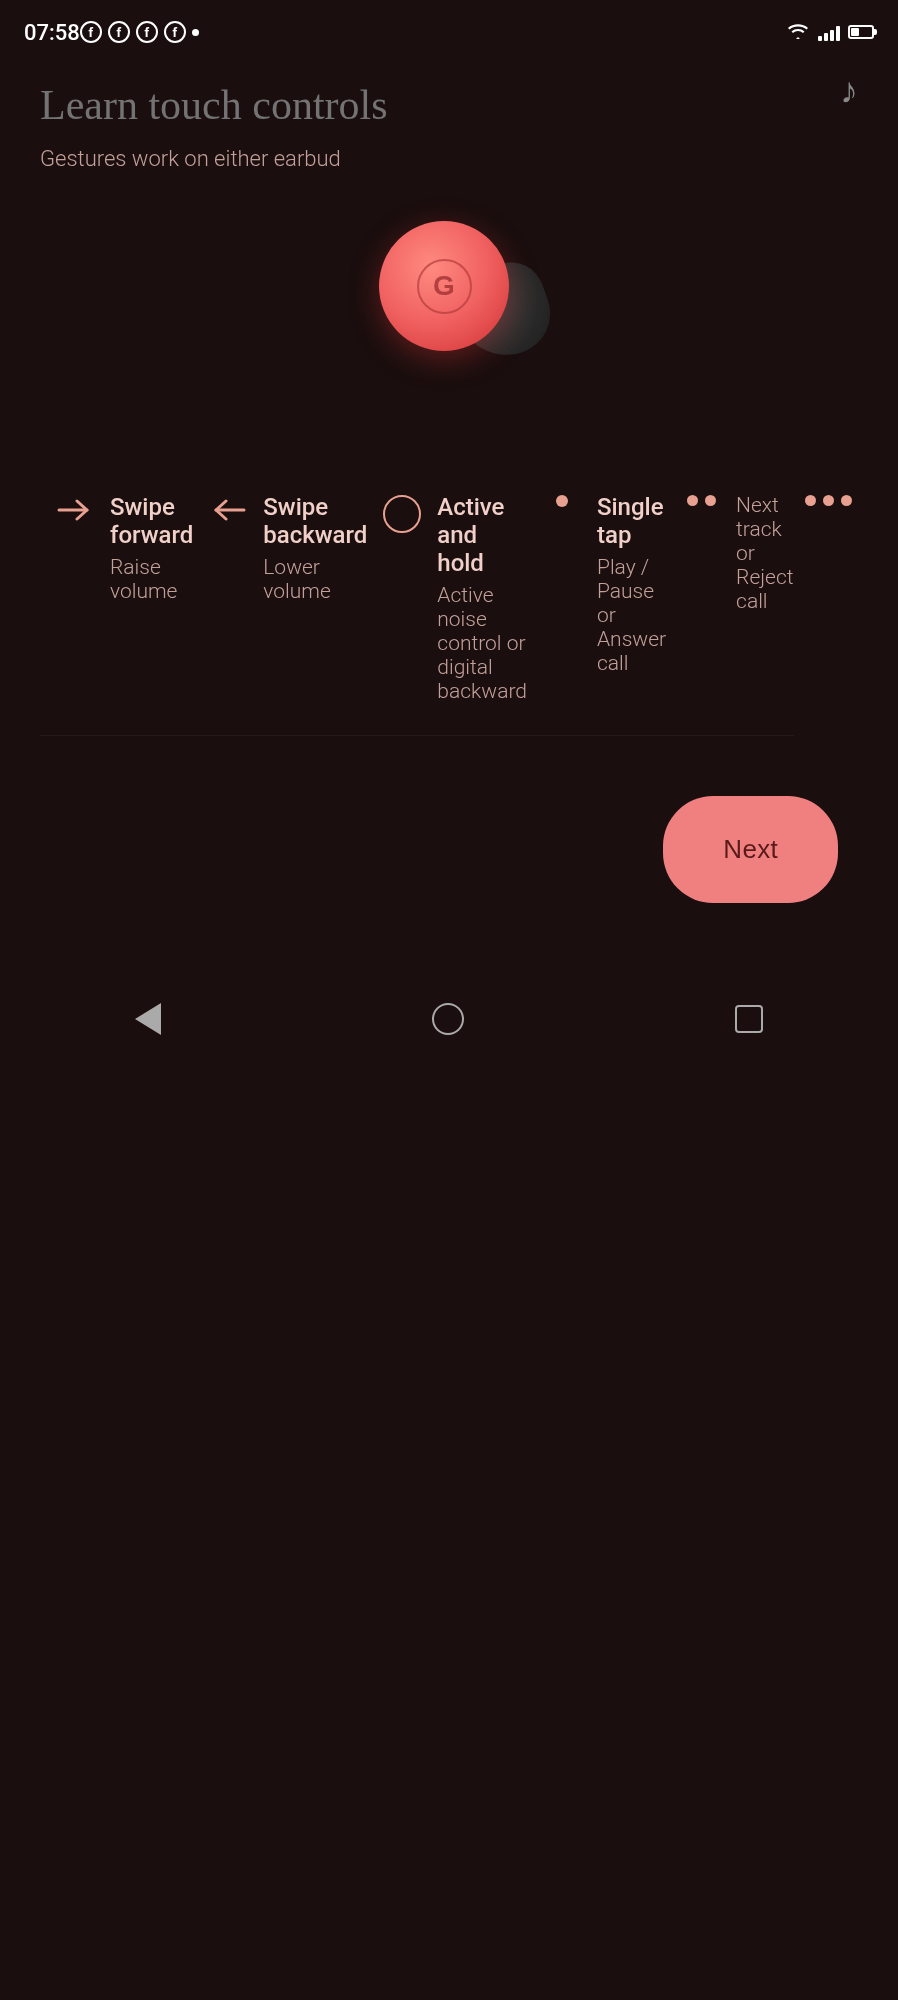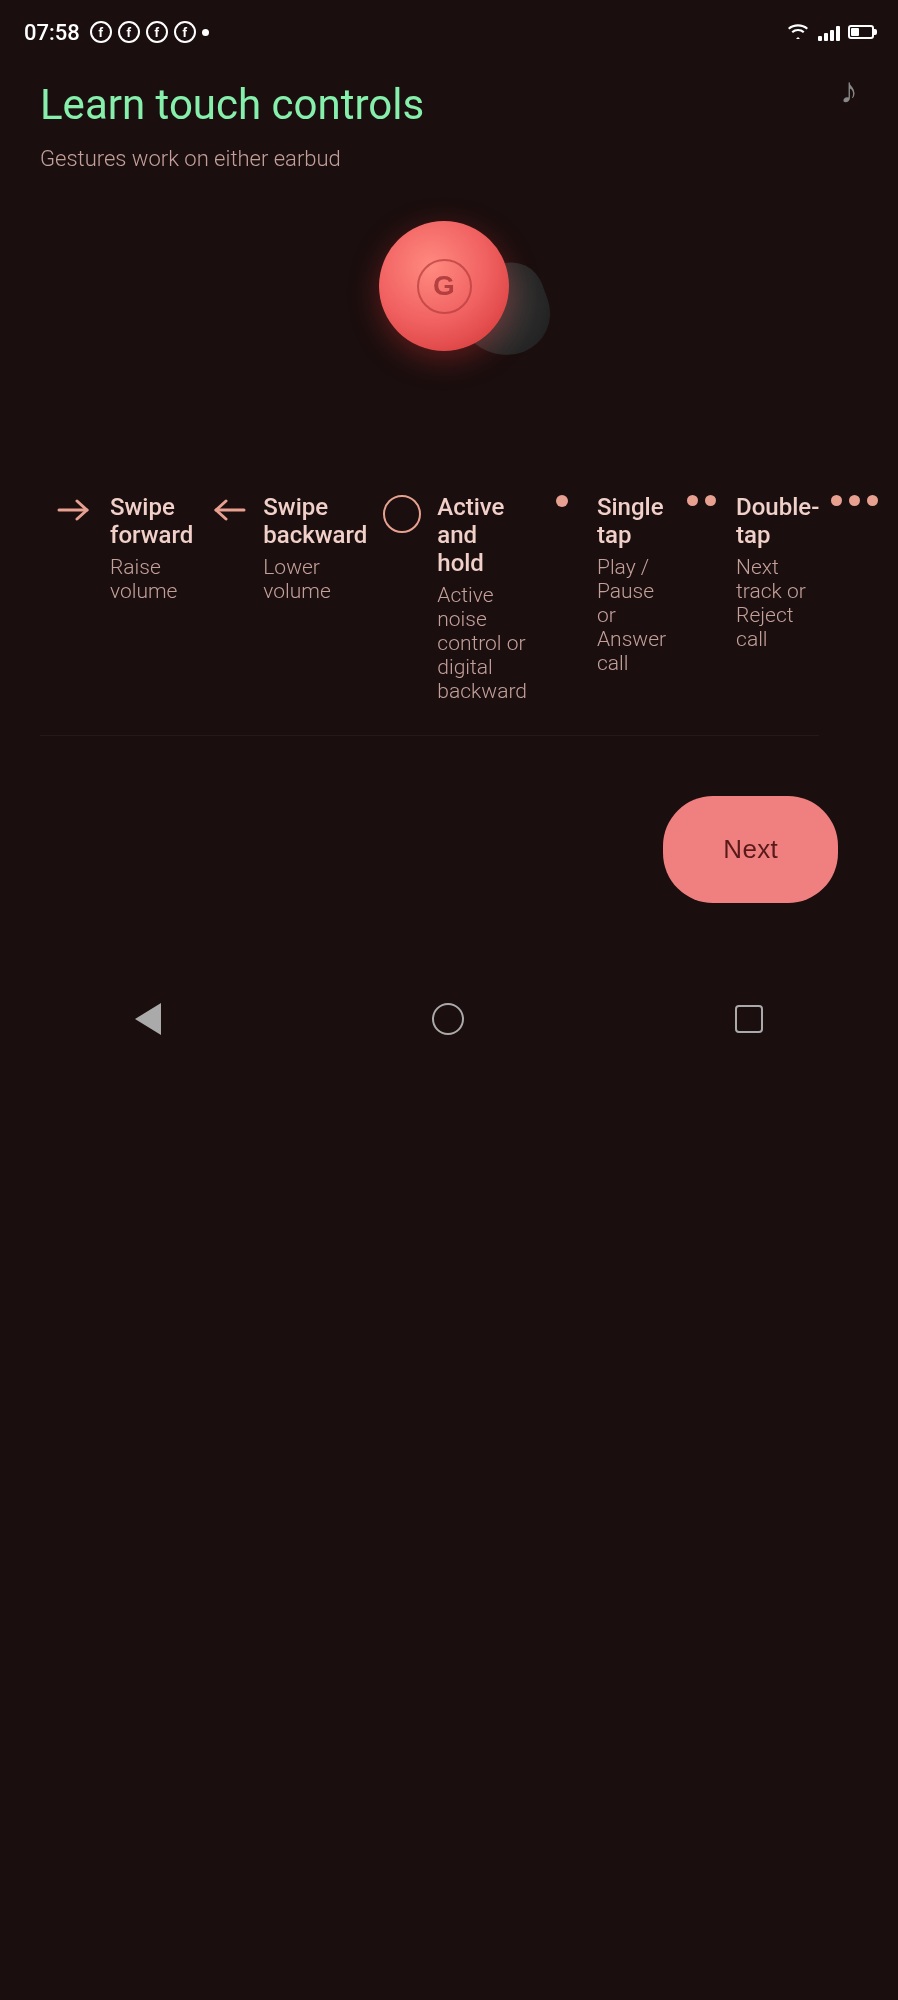--- a/index.html
+++ b/index.html
@@ -23,21 +23,20 @@
       display: flex;
       justify-content: space-between;
       align-items: center;
       padding: 12px 24px 8px 24px;
       height: 60px;
     }
 
     .status-left {
       display: flex;
       align-items: center;
-      gap: 10px;
     }
 
     .status-time {
       font-size: 22px;
       font-weight: 500;
       color: #ffffff;
     }
 
     .status-icons-left {
       display: flex;
@@ -111,23 +110,24 @@
       position: absolute;
       right: 40px;
       top: 10px;
       font-size: 36px;
       color: #888;
     }
 
     .page-title {
       font-size: 42px;
       font-weight: 400;
-      color: #86efac;
+      color: #737373;
       margin-bottom: 16px;
       line-height: 1.2;
+      font-family: Liberation Serif, serif;
     }
 
     .page-subtitle {
       font-size: 22px;
       color: #c4a09a;
       font-weight: 300;
     }
 
     
     .earbud-container {
@@ -436,21 +436,20 @@
     </div>
 
     <div class="gesture-item">
       <div class="gesture-icon">
         <div class="double-dot">
           <span></span>
           <span></span>
         </div>
       </div>
       <div class="gesture-text">
-        <div class="gesture-title">Double-tap</div>
         <div class="gesture-desc">Next track or Reject call</div>
       </div>
     </div>
 
     <div class="gesture-item">
       <div class="gesture-icon">
         <div class="triple-dot">
           <span></span>
           <span></span>
           <span></span>

